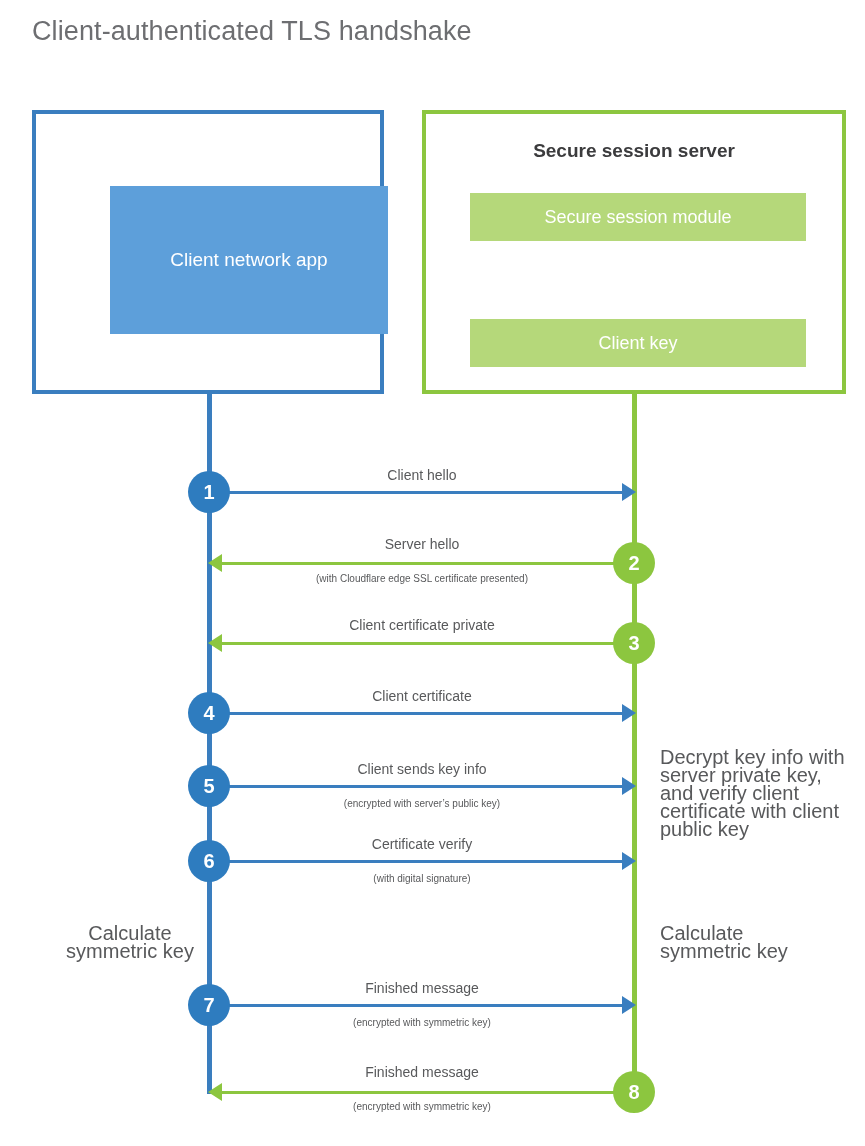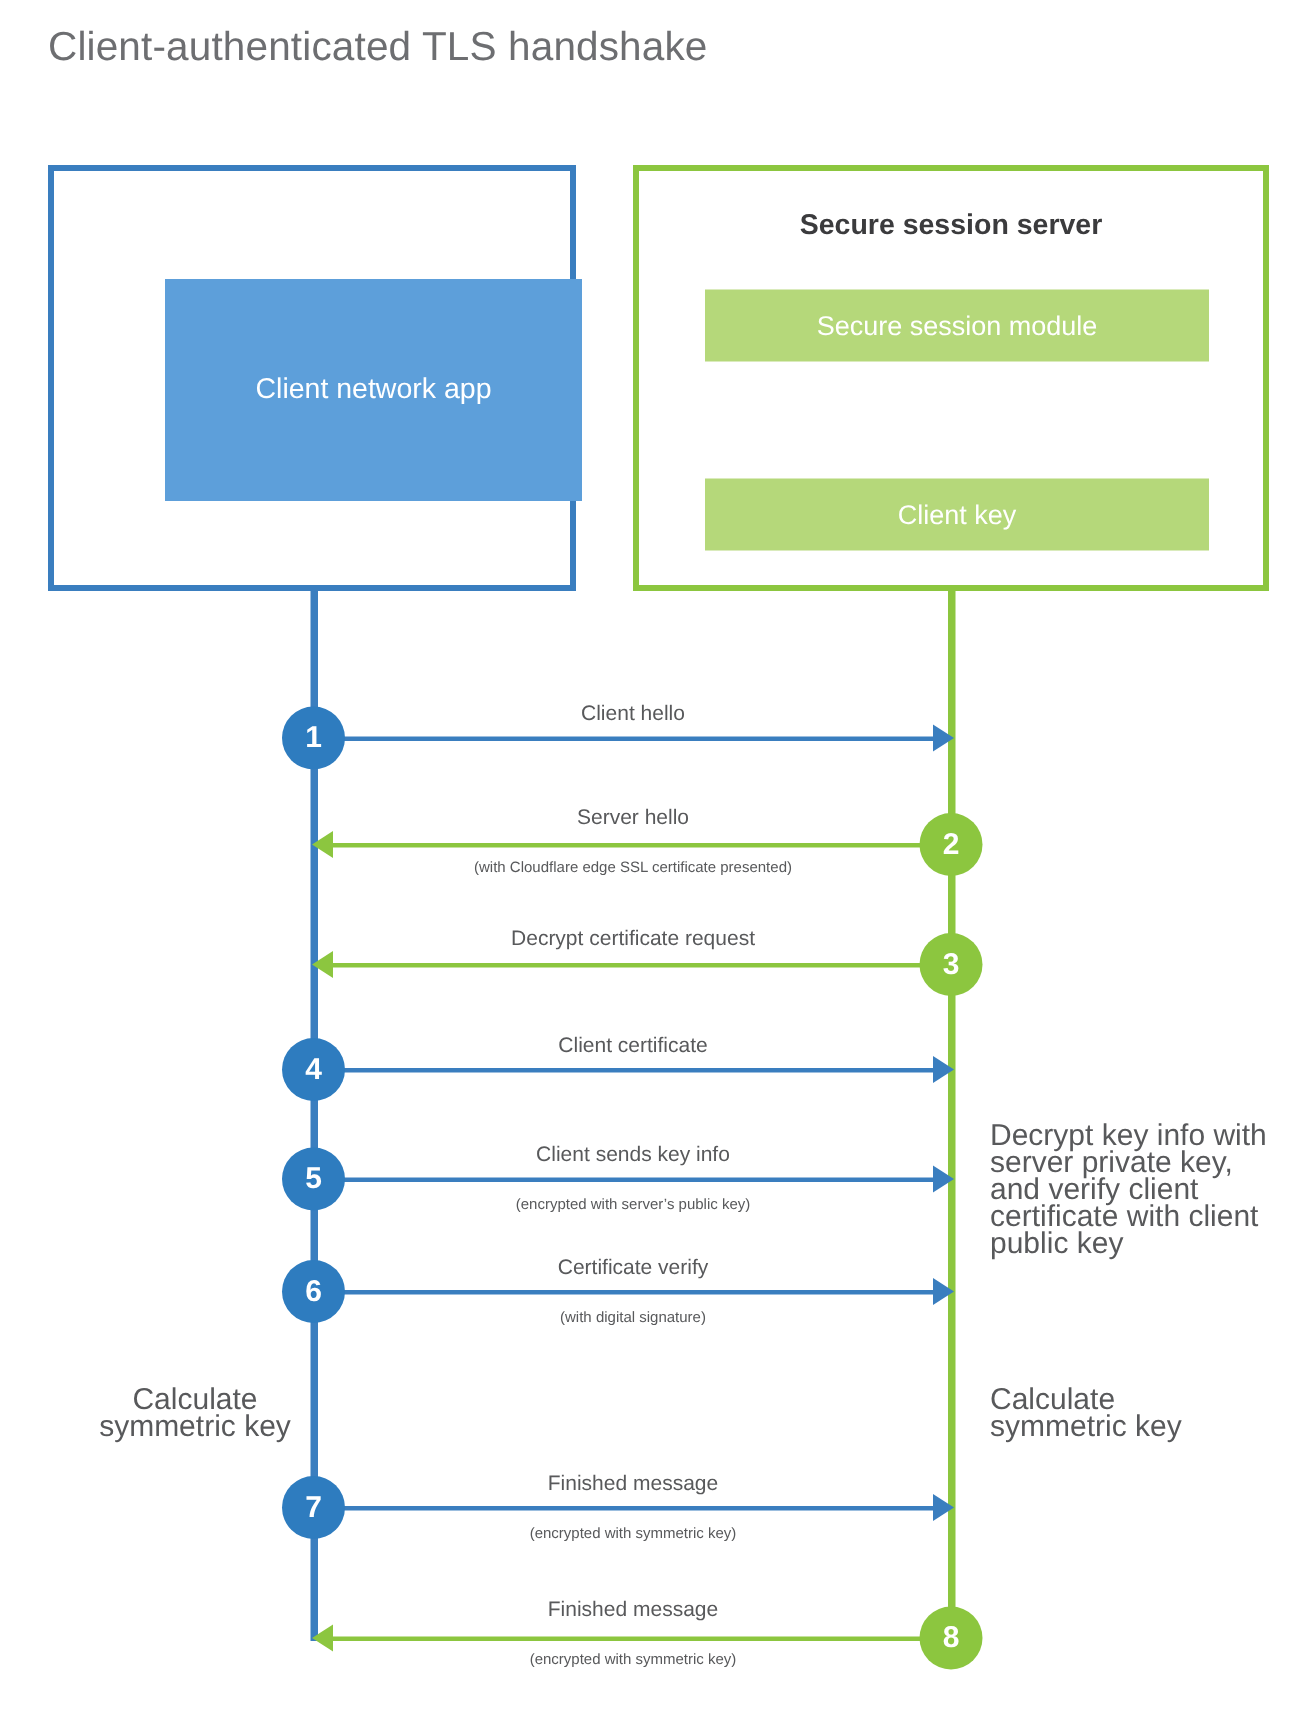--- a/index.html
+++ b/index.html
@@ -110,21 +110,21 @@
 
   <div class="msg rl">
     <div class="msg-label" style="top:536px">Server hello</div>
     <div class="arrow-line" style="top:562px"></div>
     <div class="arrow-head left" style="top:554px"></div>
     <div class="msg-sub" style="top:573px">(with Cloudflare edge SSL certificate presented)</div>
   </div>
   <div class="step-badge server" style="top:542px">2</div>
 
   <div class="msg rl">
-    <div class="msg-label" style="top:617px">Decrypt certificate request</div>
+    <div class="msg-label" style="top:617px">Client certificate private</div>
     <div class="arrow-line" style="top:642px"></div>
     <div class="arrow-head left" style="top:634px"></div>
   </div>
   <div class="step-badge server" style="top:622px">3</div>
 
   <div class="msg lr">
     <div class="msg-label" style="top:688px">Client certificate</div>
     <div class="arrow-line" style="top:712px"></div>
     <div class="arrow-head right" style="top:704px"></div>
   </div>

